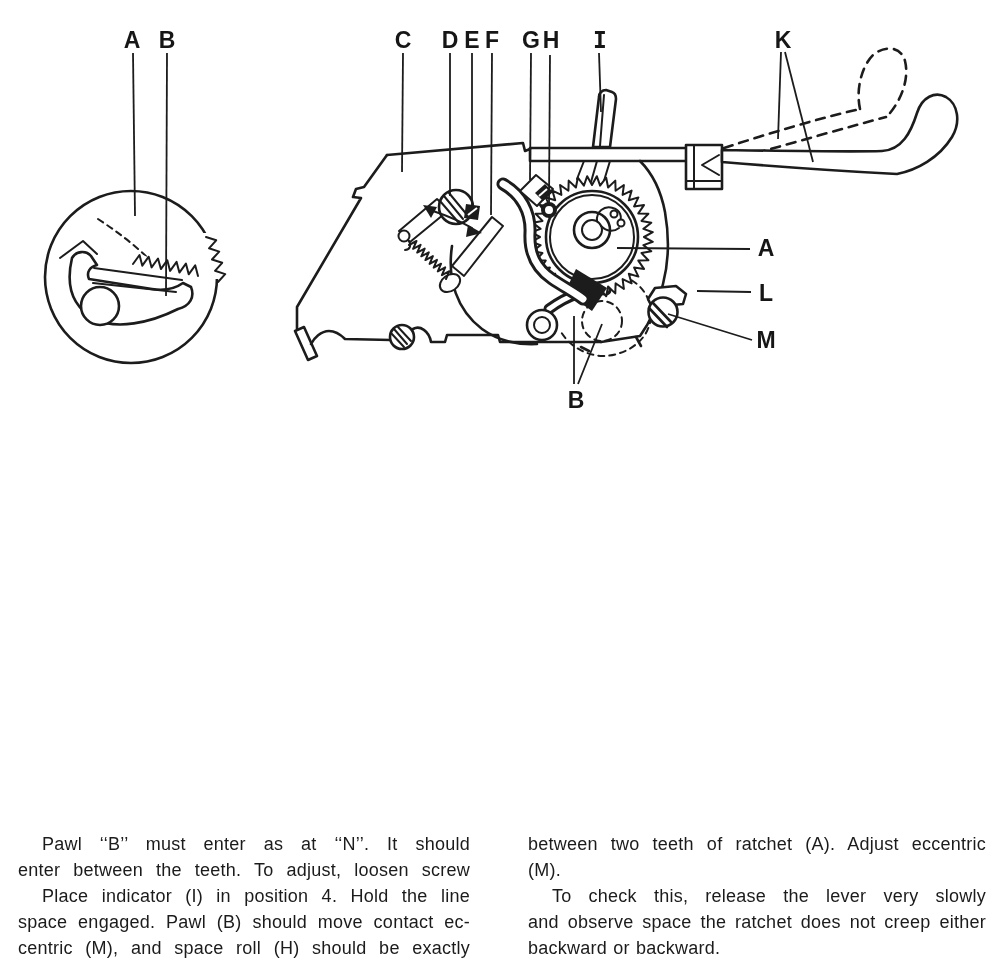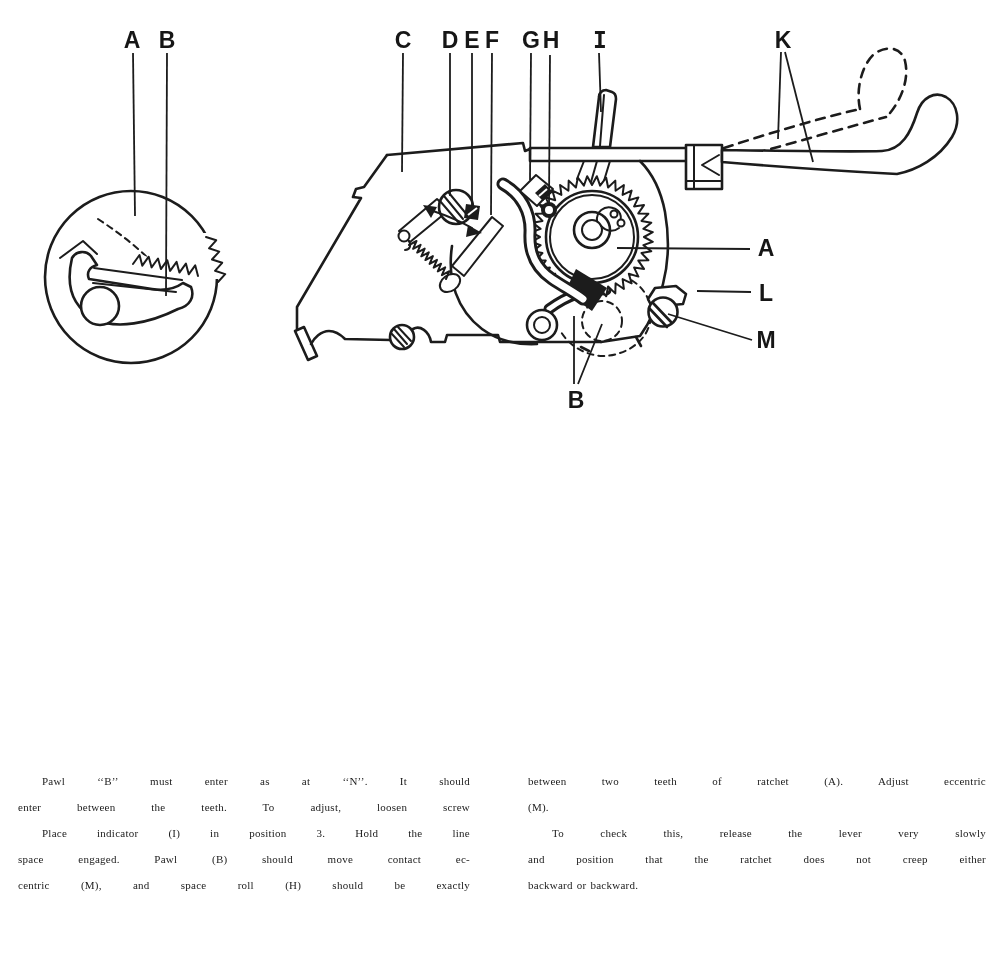--- a/index.html
+++ b/index.html
@@ -14,22 +14,22 @@
   .ink{fill:#1c1c1c;stroke:none;}
   .thickband{fill:none;stroke:#1c1c1c;stroke-width:13;stroke-linecap:round;}
   .coreband{fill:none;stroke:#ffffff;stroke-width:7;stroke-linecap:round;}
   .thickband2{fill:none;stroke:#1c1c1c;stroke-width:11;stroke-linecap:round;}
   .coreband2{fill:none;stroke:#ffffff;stroke-width:5;stroke-linecap:round;}
   .dash{stroke-dasharray:9 7;}
   .dash2{stroke-dasharray:6 5;}
   .lbl{font-family:"Liberation Sans",sans-serif;font-weight:700;font-size:23px;fill:#161616;text-anchor:middle;}
   .lblmono{font-family:"DejaVu Sans Mono",monospace;font-weight:700;font-size:23px;fill:#161616;text-anchor:middle;}
   
-  .col{position:absolute;top:768px;font-size:11px;line-height:26px;letter-spacing:0.25px;
-       word-spacing:1px;color:#1b1b1b;font-family:Liberation Serif, serif;}
+  .col{position:absolute;top:831px;font-size:18px;line-height:26px;letter-spacing:0.25px;
+       word-spacing:1px;color:#1b1b1b;}
   .colL{left:18px;width:452px;}
   .colR{left:528px;width:458px;}
   .tline{white-space:normal;}
   .jl{text-align:justify;text-align-last:justify;}
   .ind{text-indent:24px;}
 </style>
 </head>
 <body>
 
 <div class="page">
@@ -175,29 +175,29 @@
       <text class="lbl" x="576" y="408">B</text>
     </g>
   </svg>
 
   <div class="col colL">
       <div>
         <div class="tline jl ind">Pawl ‘‘B’’ must enter as at ‘‘N’’. It should</div>
         <div class="tline jl">enter between the teeth. To adjust, loosen screw</div>
       </div>
       <div>
-        <div class="tline jl ind">Place indicator (I) in position 3. Hold the line</div>
+        <div class="tline jl ind">Place indicator (I) in position 4. Hold the line</div>
         <div class="tline jl">space engaged. Pawl (B) should move contact ec-</div>
         <div class="tline jl">centric (M), and space  roll (H) should be exactly</div>
       </div>
     </div>
   <div class="col colR">
       <div>
         <div class="tline jl">between two teeth of ratchet (A). Adjust eccentric</div>
         <div class="tline">(M).</div>
       </div>
       <div>
         <div class="tline jl ind">To check this, release the lever very slowly</div>
-        <div class="tline jl">and position that the ratchet does not creep either</div>
+        <div class="tline jl">and observe space the ratchet does not creep either</div>
         <div class="tline">backward or backward.</div>
       </div>
     </div>
 </div>
 
 </body></html>

